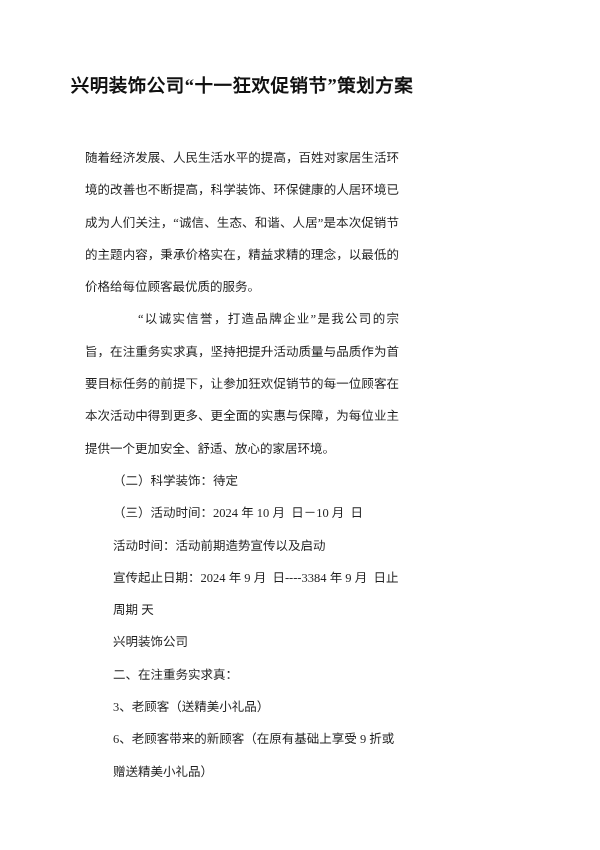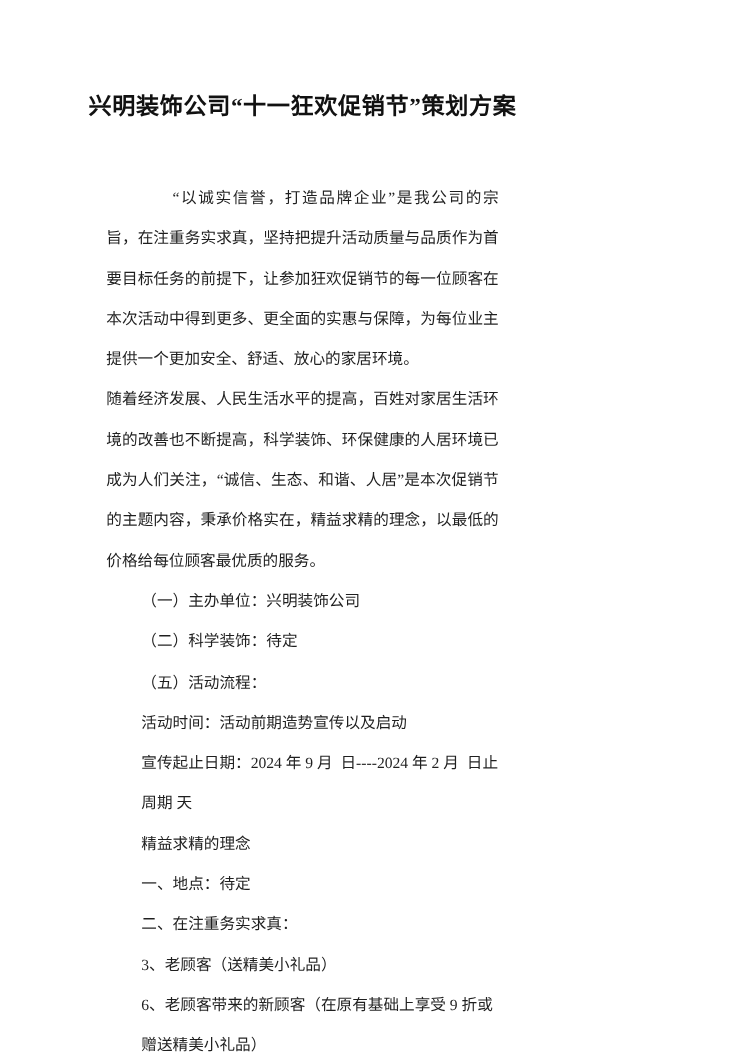--- a/index.html
+++ b/index.html
@@ -44,27 +44,25 @@
     white-space: pre-wrap;
   }
 </style>
 </head>
 <body>
 
 <div class="page">
   <h1 class="doc-title">兴明装饰公司“十一狂欢促销节”策划方案</h1>
 
   <div class="doc-body">
+    <p class="para">随着经济发展、人民生活水平的提高，百姓对家居生活环境的改善也不断提高，科学装饰、环保健康的人居环境已成为人们关注，“诚信、生态、和谐、人居”是本次促销节的主题内容，秉承价格实在，精益求精的理念，以最低的价格给每位顾客最优质的服务。</p>
     <p class="para indented">“以诚实信誉，打造品牌企业”是我公司的宗旨，在注重务实求真，坚持把提升活动质量与品质作为首要目标任务的前提下，让参加狂欢促销节的每一位顾客在本次活动中得到更多、更全面的实惠与保障，为每位业主提供一个更加安全、舒适、放心的家居环境。</p>
-    <p class="para">随着经济发展、人民生活水平的提高，百姓对家居生活环境的改善也不断提高，科学装饰、环保健康的人居环境已成为人们关注，“诚信、生态、和谐、人居”是本次促销节的主题内容，秉承价格实在，精益求精的理念，以最低的价格给每位顾客最优质的服务。</p>
 
-    <div class="outline-item">（一）主办单位：兴明装饰公司</div>
     <div class="outline-item">（二）科学装饰：待定</div>
-    <div class="outline-item">（五）活动流程：</div>
+    <div class="outline-item">（三）活动时间：2024 年 10 月  日－10 月  日</div>
     <div class="outline-item">活动时间：活动前期造势宣传以及启动</div>
-    <div class="outline-item">宣传起止日期：2024 年 9 月  日----2024 年 2 月  日止      周期 天</div>
-    <div class="outline-item">精益求精的理念</div>
-    <div class="outline-item">一、地点：待定</div>
+    <div class="outline-item">宣传起止日期：2024 年 9 月  日----3384 年 9 月  日止      周期 天</div>
+    <div class="outline-item">兴明装饰公司</div>
     <div class="outline-item">二、在注重务实求真：</div>
     <div class="outline-item">3、老顾客（送精美小礼品）</div>
     <div class="outline-item">6、老顾客带来的新顾客（在原有基础上享受 9 折或赠送精美小礼品）</div>
   </div>
 </div>
 
 </body></html>

